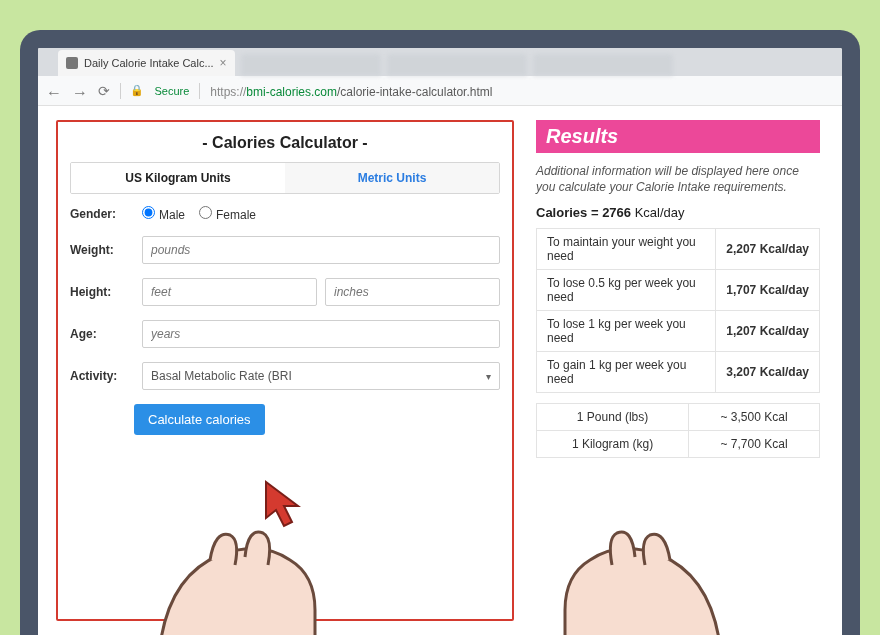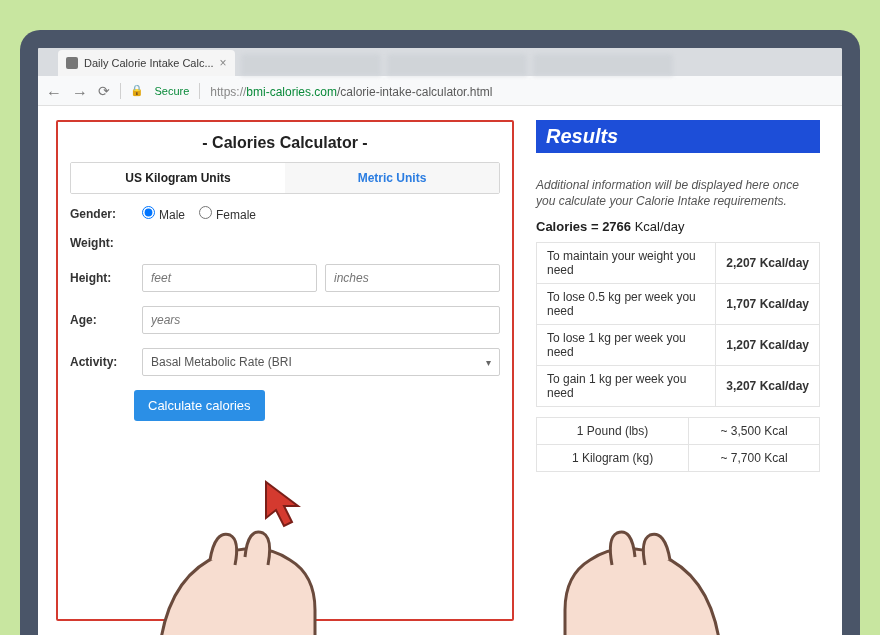--- a/index.html
+++ b/index.html
@@ -40,21 +40,21 @@
 
   .text-input { flex:1; border:1px solid #cfcfcf; border-radius:2px; padding:6px 8px; font-size:12px; color:#aaa; font-style:italic; background:#fff; }
   .text-input.small { flex:0 0 70px; }
 
   .select { flex:1; border:1px solid #cfcfcf; border-radius:2px; padding:6px 8px; font-size:12px; color:#555; background:#fff; display:flex; justify-content:space-between; align-items:center; }
   .select .caret { color:#666; font-size:10px; }
 
   .calc-button { margin-left:64px; background:#2b8fe6; color:#fff; border:none; border-radius:3px; padding:8px 14px; font-size:13px; cursor:pointer; }
 
   .results-panel { flex:1; padding: 0 4px; }
-  .results-header { background:#1d4ed8; color:#fff; font-size:20px; font-weight:bold; font-style:italic; padding:5px 10px; margin-bottom:24px; }
+  .results-header { background:#ec4899; color:#fff; font-size:20px; font-weight:bold; font-style:italic; padding:5px 10px; margin-bottom:10px; }
   .results-link { color:#2b8fe6; font-size:13px; text-align:center; margin-bottom:6px; }
   .results-note { font-style:italic; font-size:12px; color:#555; line-height:1.35; margin-bottom:10px; filter: blur(0.4px); }
   .calorie-line { font-size:13px; font-weight:bold; color:#222; margin-bottom:8px; }
 
   table.need-table { width:100%; border-collapse:collapse; font-size:12px; color:#333; margin-bottom:10px; filter: blur(0.3px); }
   table.need-table td { border:1px solid #e3e3e3; padding:6px 10px; }
   table.need-table td.val { font-weight:bold; text-align:left; white-space:nowrap; }
 
   table.unit-table { width:100%; border-collapse:collapse; font-size:12px; color:#333; filter: blur(0.3px); }
   table.unit-table th { border:1px solid #e3e3e3; padding:6px 10px; font-weight:bold; background:#f7f7f7; }
@@ -111,20 +111,21 @@
         <div class="form-row">
           <div class="form-label">Gender:</div>
           <div class="radio-group">
             <label><input type="radio" checked="" style=""><span>Male</span></label>
             <label><input type="radio" style=""><span>Female</span></label>
           </div>
         </div>
 
         <div class="form-row">
           <div class="form-label">Weight:</div>
+          <input class="text-input" placeholder="pounds" style="">
         </div>
 
         <div class="form-row">
           <div class="form-label">Height:</div>
           <input class="text-input small" placeholder="feet" style="">
           <input class="text-input small" placeholder="inches" style="">
         </div>
 
         <div class="form-row">
           <div class="form-label">Age:</div>

